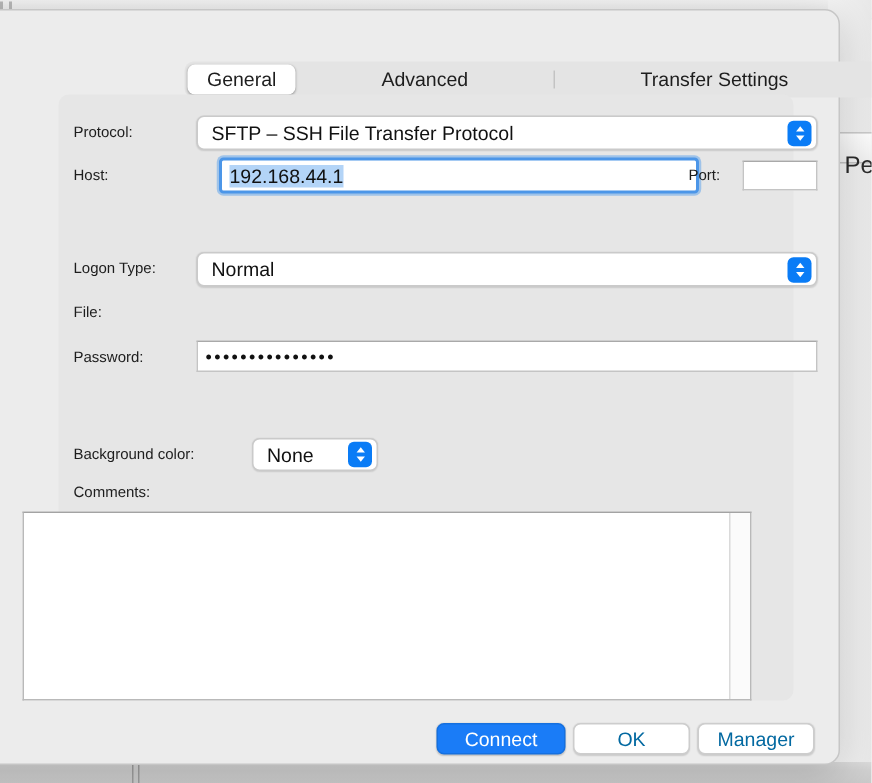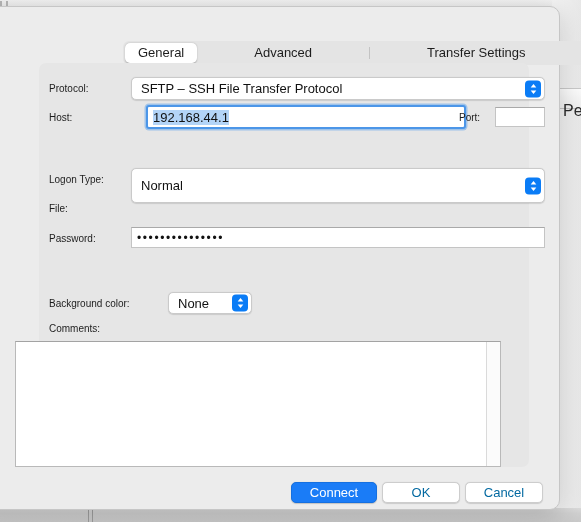--- a/index.html
+++ b/index.html
@@ -370,21 +370,21 @@
     <div class="row-label" style="left:10px; top:49px;">Host:</div>
     <div class="tfield focused" style="left:92px; top:42px; width:320px; height:24px;margin-left:15px;">
       <span class="tf-text"><span class="sel">192.168.44.1</span></span>
     </div>
     <div class="row-label" style="left:420px; top:49px;">Port:</div>
     <div class="tfield" style="left:456px; top:44px; width:50px; height:20px;">
       <span class="tf-text"></span>
     </div>
 
     <div class="row-label" style="left:10px; top:111px;">Logon Type:</div>
-    <div class="popup" style="left:92px; top:105px; width:414px; height:35px;">
+    <div class="popup" style="left:92px; top:105px; width:414px; height:23px;">
       <span class="popup-text">Normal</span>
       <span class="popup-arrow">
         <svg width="11" height="13" viewBox="0 0 11 13">
           <path d="M5.5 1.6 L8.3 5.1 L2.7 5.1 Z" fill="#fff"></path>
           <path d="M5.5 11.4 L8.3 7.9 L2.7 7.9 Z" fill="#fff"></path>
         </svg>
       </span>
     </div>
 
     <div class="row-label" style="left:10px; top:140px;">File:</div>
@@ -408,15 +408,15 @@
     <div class="row-label" style="left:10px; top:260px;">Comments:</div>
   </div>
 
   <div id="comments-box">
     <div id="comments-text"></div>
     <div id="comments-scroll"></div>
   </div>
 
   <div class="btn default" style="left:320px; top:475px; width:86px;">Connect</div>
   <div class="btn normal" style="left:411px; top:475px; width:78px;">OK</div>
-  <div class="btn normal" style="left:494px; top:475px; width:78px;">Cancel</div>
+  <div class="btn normal" style="left:494px; top:475px; width:78px;">Manager</div>
 
 </div>
 
 </body></html>

